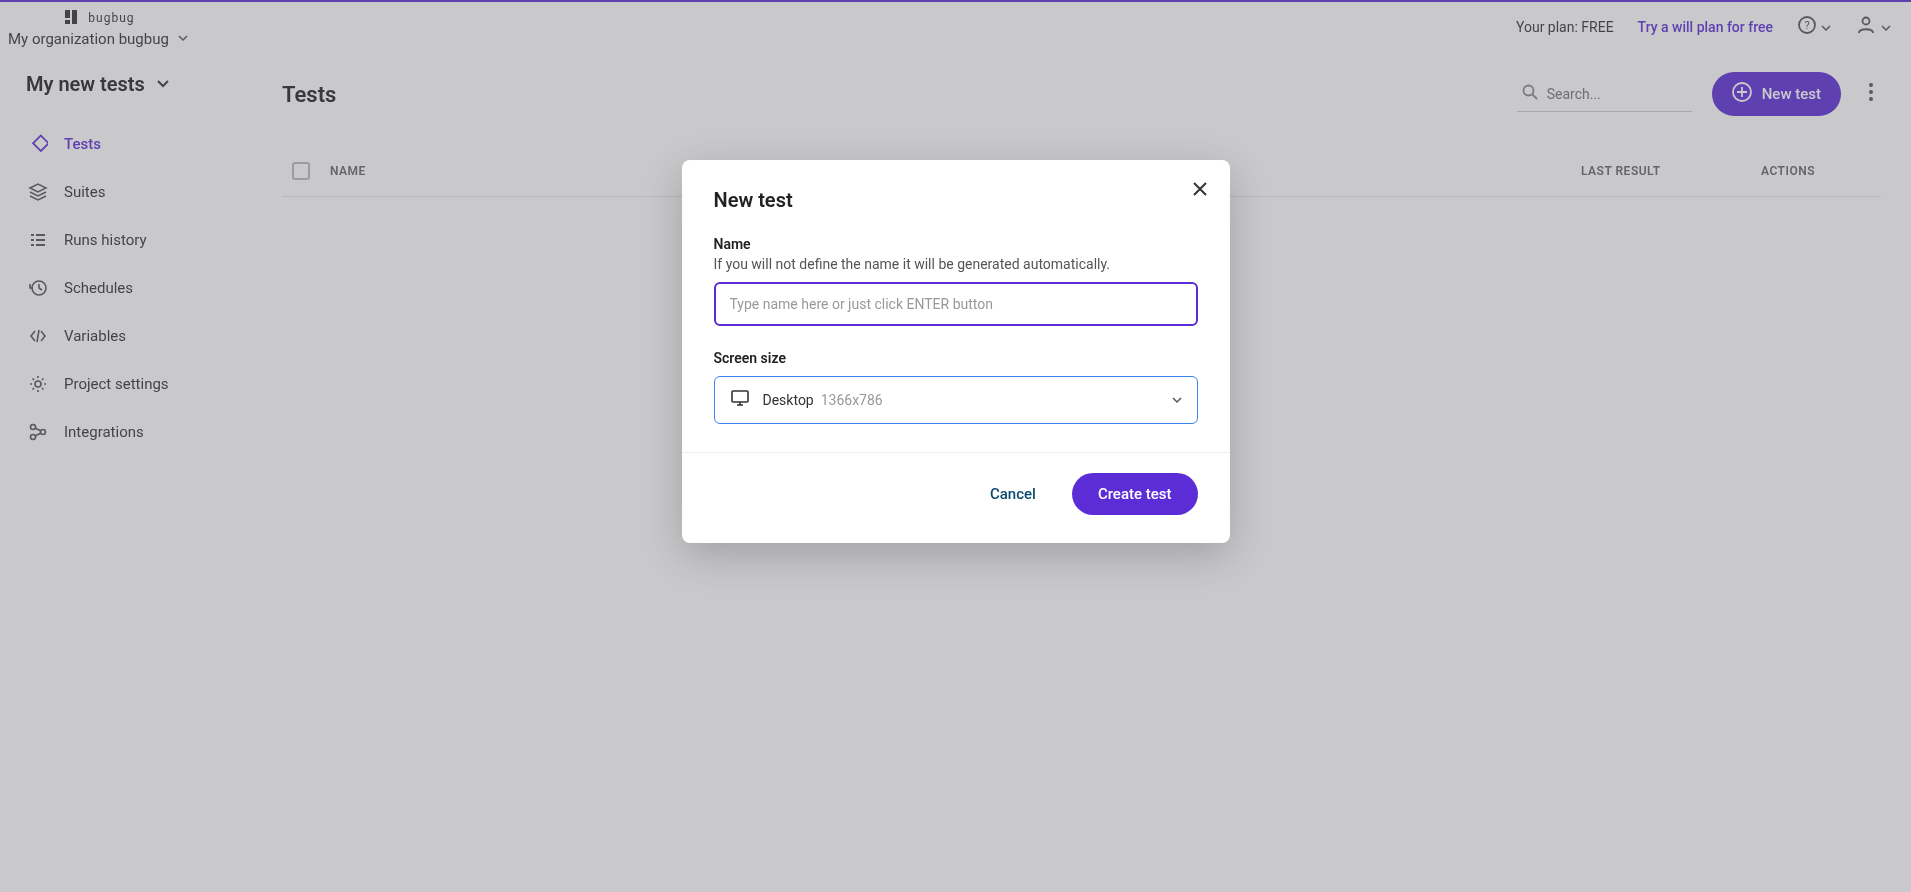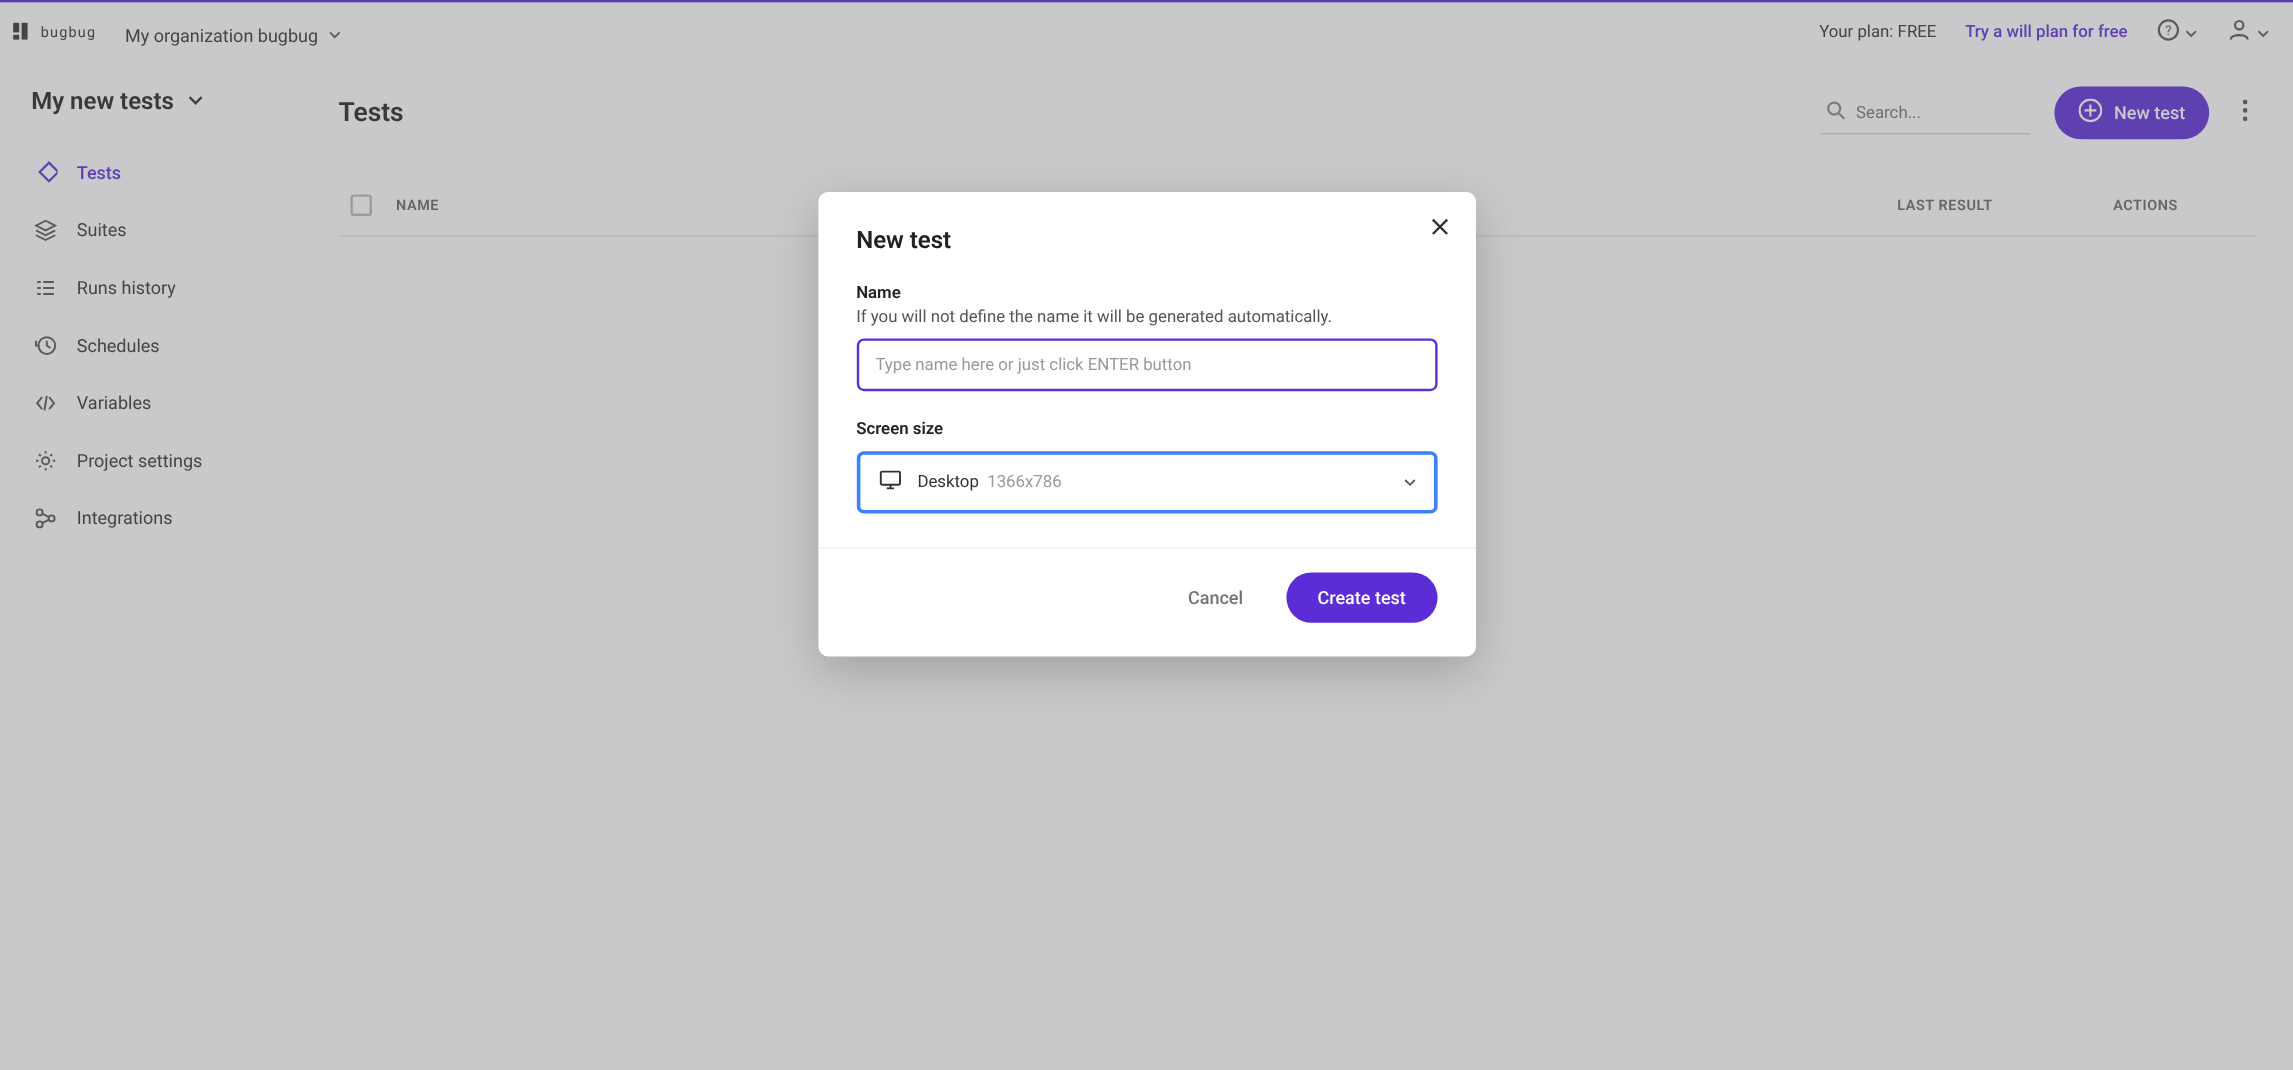--- a/index.html
+++ b/index.html
@@ -22,22 +22,22 @@
     }
     .header {
       display: flex;
       align-items: center;
       justify-content: space-between;
       padding: 0 20px 0 8px;
       height: 50px;
     }
     .header-left {
       display: flex;
-      align-items: flex-end;
-      gap: 24px;
+      align-items: center;
+      flex-direction: column;
     }
     .logo {
       display: flex;
       align-items: center;
       gap: 2px;
     }
     .logo-icon {
       width: 24px;
       height: 24px;
       display: flex;
@@ -259,21 +259,21 @@
       margin-bottom: 24px;
     }
     .form-input::placeholder {
       color: #999;
     }
     .screen-select {
       display: flex;
       align-items: center;
       gap: 12px;
       padding: 10px 14px;
-      border: 3px solid #3b82f6;
+      border: 1px solid #3b82f6;
       border-radius: 6px;
       cursor: pointer;
       margin-bottom: 28px;
     }
     .screen-select-text {
       flex: 1;
       font-size: 14px;
       color: #333;
     }
     .screen-dim {
@@ -285,21 +285,21 @@
       margin: 0 -32px 20px;
     }
     .modal-footer {
       display: flex;
       justify-content: flex-end;
       gap: 12px;
     }
     .btn-cancel {
       background: none;
       border: none;
-      color: #737373;
+      color: #0c4a6e;
       font-size: 15px;
       font-weight: 500;
       padding: 12px 24px;
       cursor: pointer;
     }
     .btn-primary {
       background: #5c2dd6;
       color: white;
       border: none;
       padding: 12px 26px;

